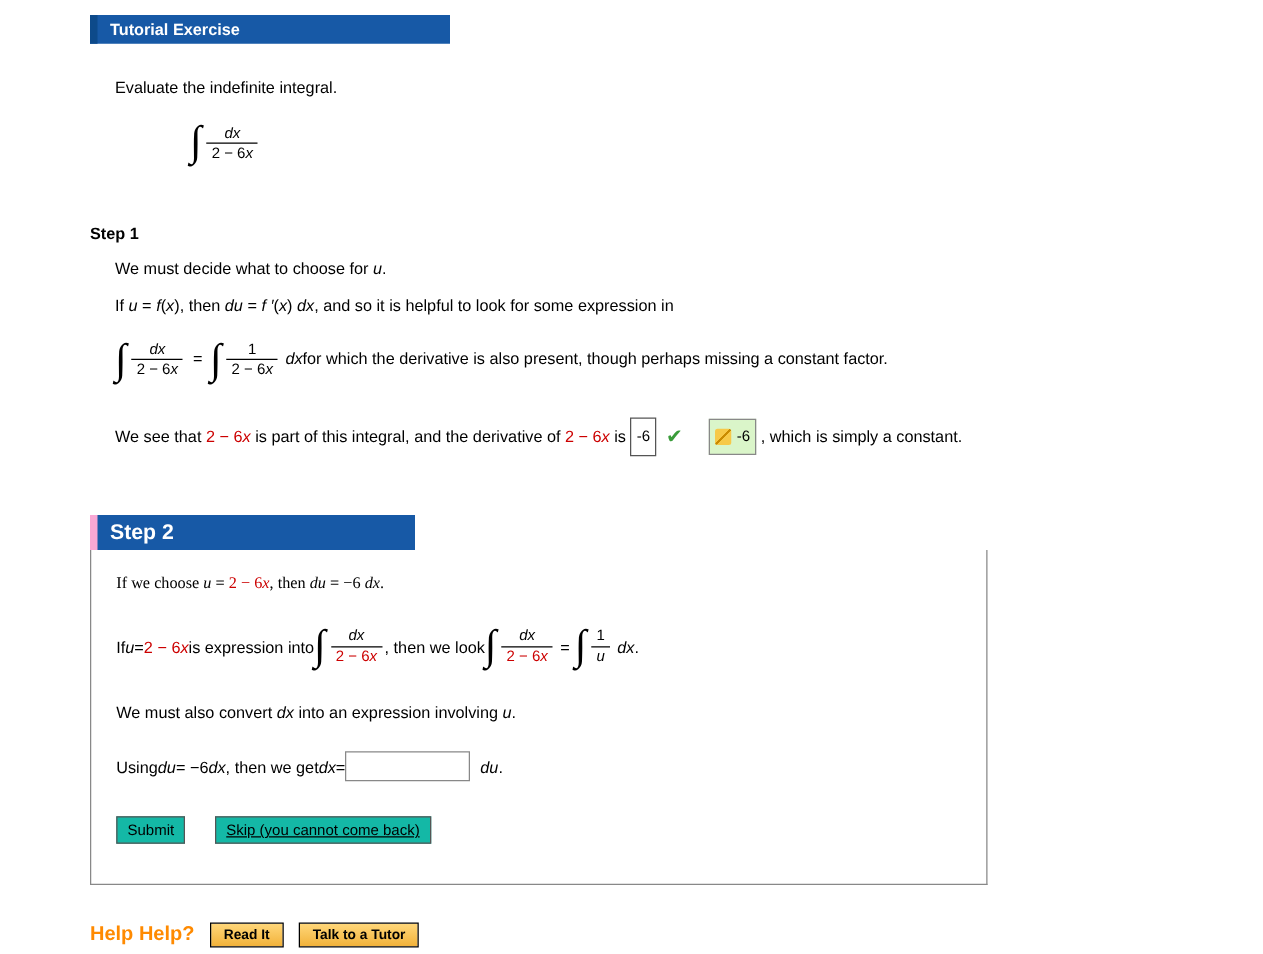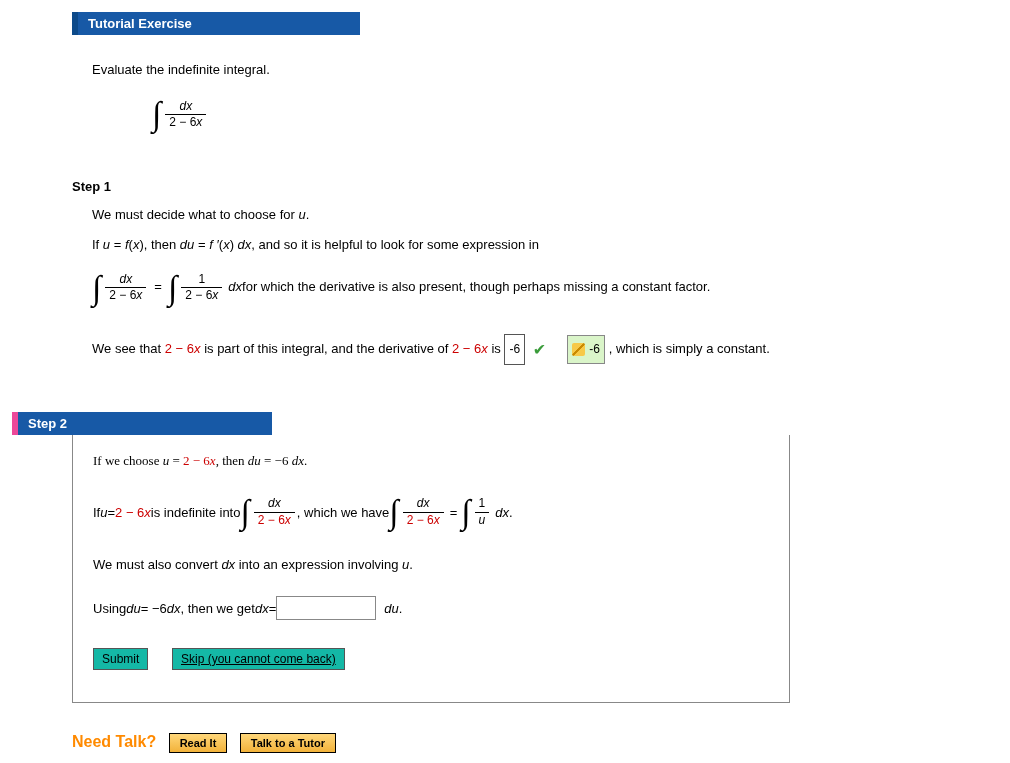--- a/index.html
+++ b/index.html
@@ -23,24 +23,25 @@
       padding: 4px 10px;
       border-left: 6px solid #0d4a8a;
       width: 288px;
       margin-left: 60px;
       margin-top: 0;
     }
     .step-bar {
       background: #1759a6;
       color: #fff;
       font-weight: bold;
-      font-size: 13px;
+      font-size: 17px;
       padding: 4px 10px;
-      border-left: 6px solid #ec4899;
+      border-left: 6px solid #f9a8d4;
       width: 260px;
+      margin-left: 60px;
     }
     .content {
       margin-left: 80px;
       margin-right: 40px;
       padding-top: 14px;
       padding-bottom: 14px;
       font-size: 13px;
       line-height: 1.4;
     }
     .step-label {
@@ -240,30 +241,30 @@
     <div class="step2-inner">
       <div class="para" style="margin-top:0;font-family:Liberation Serif, serif;">
         <span>If we choose  </span><span class="math-ital">u</span><span> = </span><span class="red"><span>2 − 6</span><span class="math-ital">x</span></span><span>,  then  </span><span class="math-ital">du</span><span> = −6 </span><span class="math-ital">dx</span><span>.</span>
       </div>
 
       <div class="para" style="display:flex;align-items:center;flex-wrap:wrap;margin-top:22px;">
         <span>If  </span>
           <span class="math-ital">u</span>
           <span> = </span>
           <span class="red"><span>2 − 6</span><span class="math-ital">x</span></span>
-          <span>  is indefinite into  </span>
+          <span>  is expression into  </span>
         <span class="int-line">
           <span class="int-sign">∫</span>
           <span class="frac">
             <span class="num"><span class="math-ital">dx</span></span>
             <span class="bar"></span>
             <span class="den"><span class="red"><span>2 − 6</span><span class="math-ital">x</span></span></span>
           </span>
         </span>
-        <span>,  which we have  </span>
+        <span>,  then we look  </span>
         <span class="int-line">
           <span class="int-sign">∫</span>
           <span class="frac">
             <span class="num"><span class="math-ital">dx</span></span>
             <span class="bar"></span>
             <span class="den"><span class="red"><span>2 − 6</span><span class="math-ital">x</span></span></span>
           </span>
         </span>
         <span style="margin:0 4px;"> = </span>
         <span class="int-line">
@@ -296,18 +297,18 @@
       </div>
 
       <div class="para" style="margin-top:28px;">
         <button class="btn"><span>Submit</span></button>
         <button class="btn btn-skip" style="margin-left:20px;"><span>Skip (you cannot come back)</span></button>
       </div>
     </div>
   </div>
 
   <div class="need-help">
-    <span>Need Talk?</span>
+    <span>Help Help?</span>
     <span class="help-btn"><span>Read It</span></span>
     <span class="help-btn"><span>Talk to a Tutor</span></span>
   </div>
 
 </div>
 
 </body></html>

